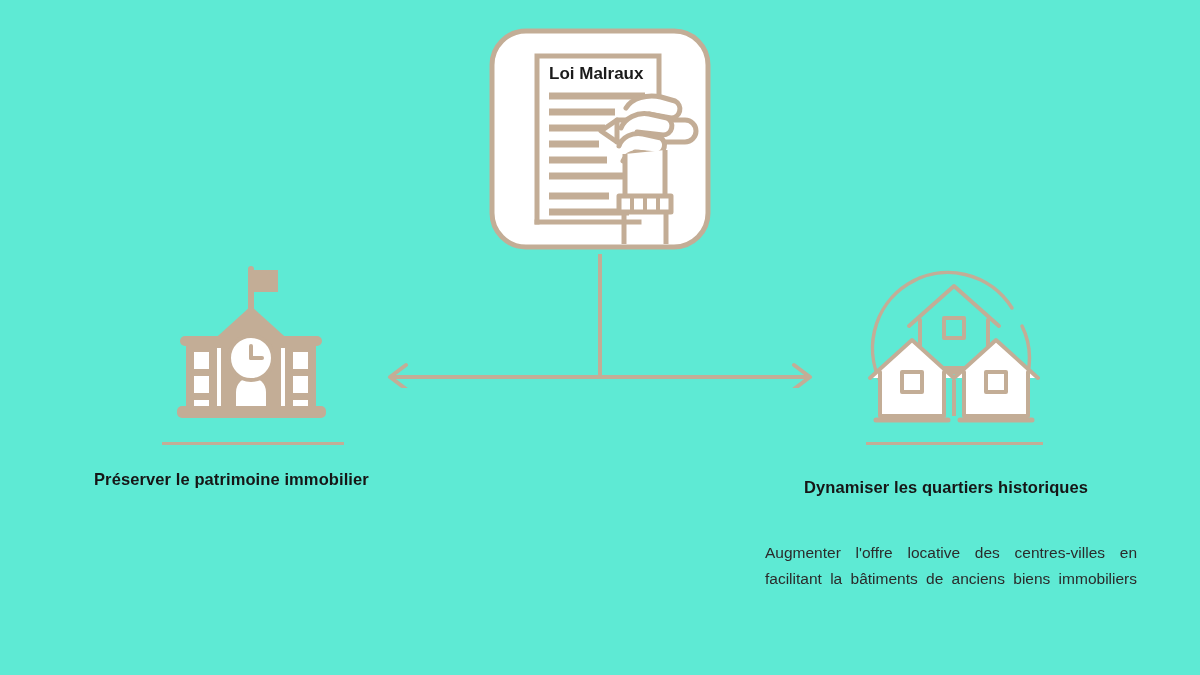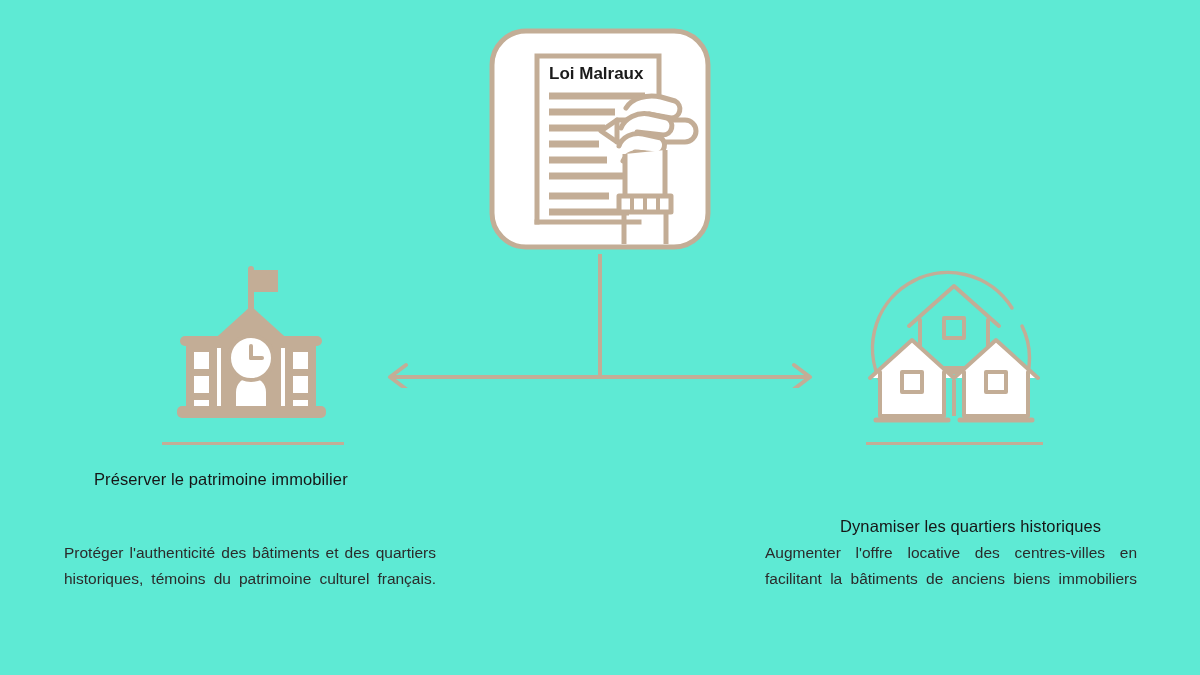--- a/index.html
+++ b/index.html
@@ -63,27 +63,27 @@
     height: 3px;
     background: #c3ad96;
   }
   .rule-left  { left: 162px; top: 442px; width: 182px; }
   .rule-right { left: 866px; top: 442px; width: 177px; }
 
   
   .heading {
     position: absolute;
     font-size: 16.5px;
-    font-weight: normal;
+    font-weight: bold;
     color: #161616;
     letter-spacing: 0.1px;
     white-space: nowrap;
   }
   .heading-left  { left: 94px;  top: 470px; }
-  .heading-right { left: 840px; top: 478px; margin-top: 39px; }
+  .heading-right { left: 804px; top: 478px; }
 
   
   .body-text {
     position: absolute;
     width: 372px;
     font-size: 15.5px;
     line-height: 26px;
     color: #2b2b2b;
     text-align: justify;
     text-justify: inter-word;
@@ -240,21 +240,18 @@
     </svg>
   </div>
 
   <div class="rule rule-left"></div>
   <div class="rule rule-right"></div>
 
   <div class="heading heading-left">Préserver le patrimoine immobilier</div>
 
   <div class="heading heading-right">Dynamiser les quartiers historiques</div>
 
-  <div class="body-text body-left">
-    <p>Protéger l'authenticité des bâtiments et des quartiers historiques, témoins du patrimoine culturel français.</p>
-  </div>
 
   <div class="body-text body-right">
     <p>Augmenter l'offre locative des centres-villes en facilitant la bâtiments de anciens biens immobiliers</p>
   </div>
 
 </div>
 
 </body></html>

